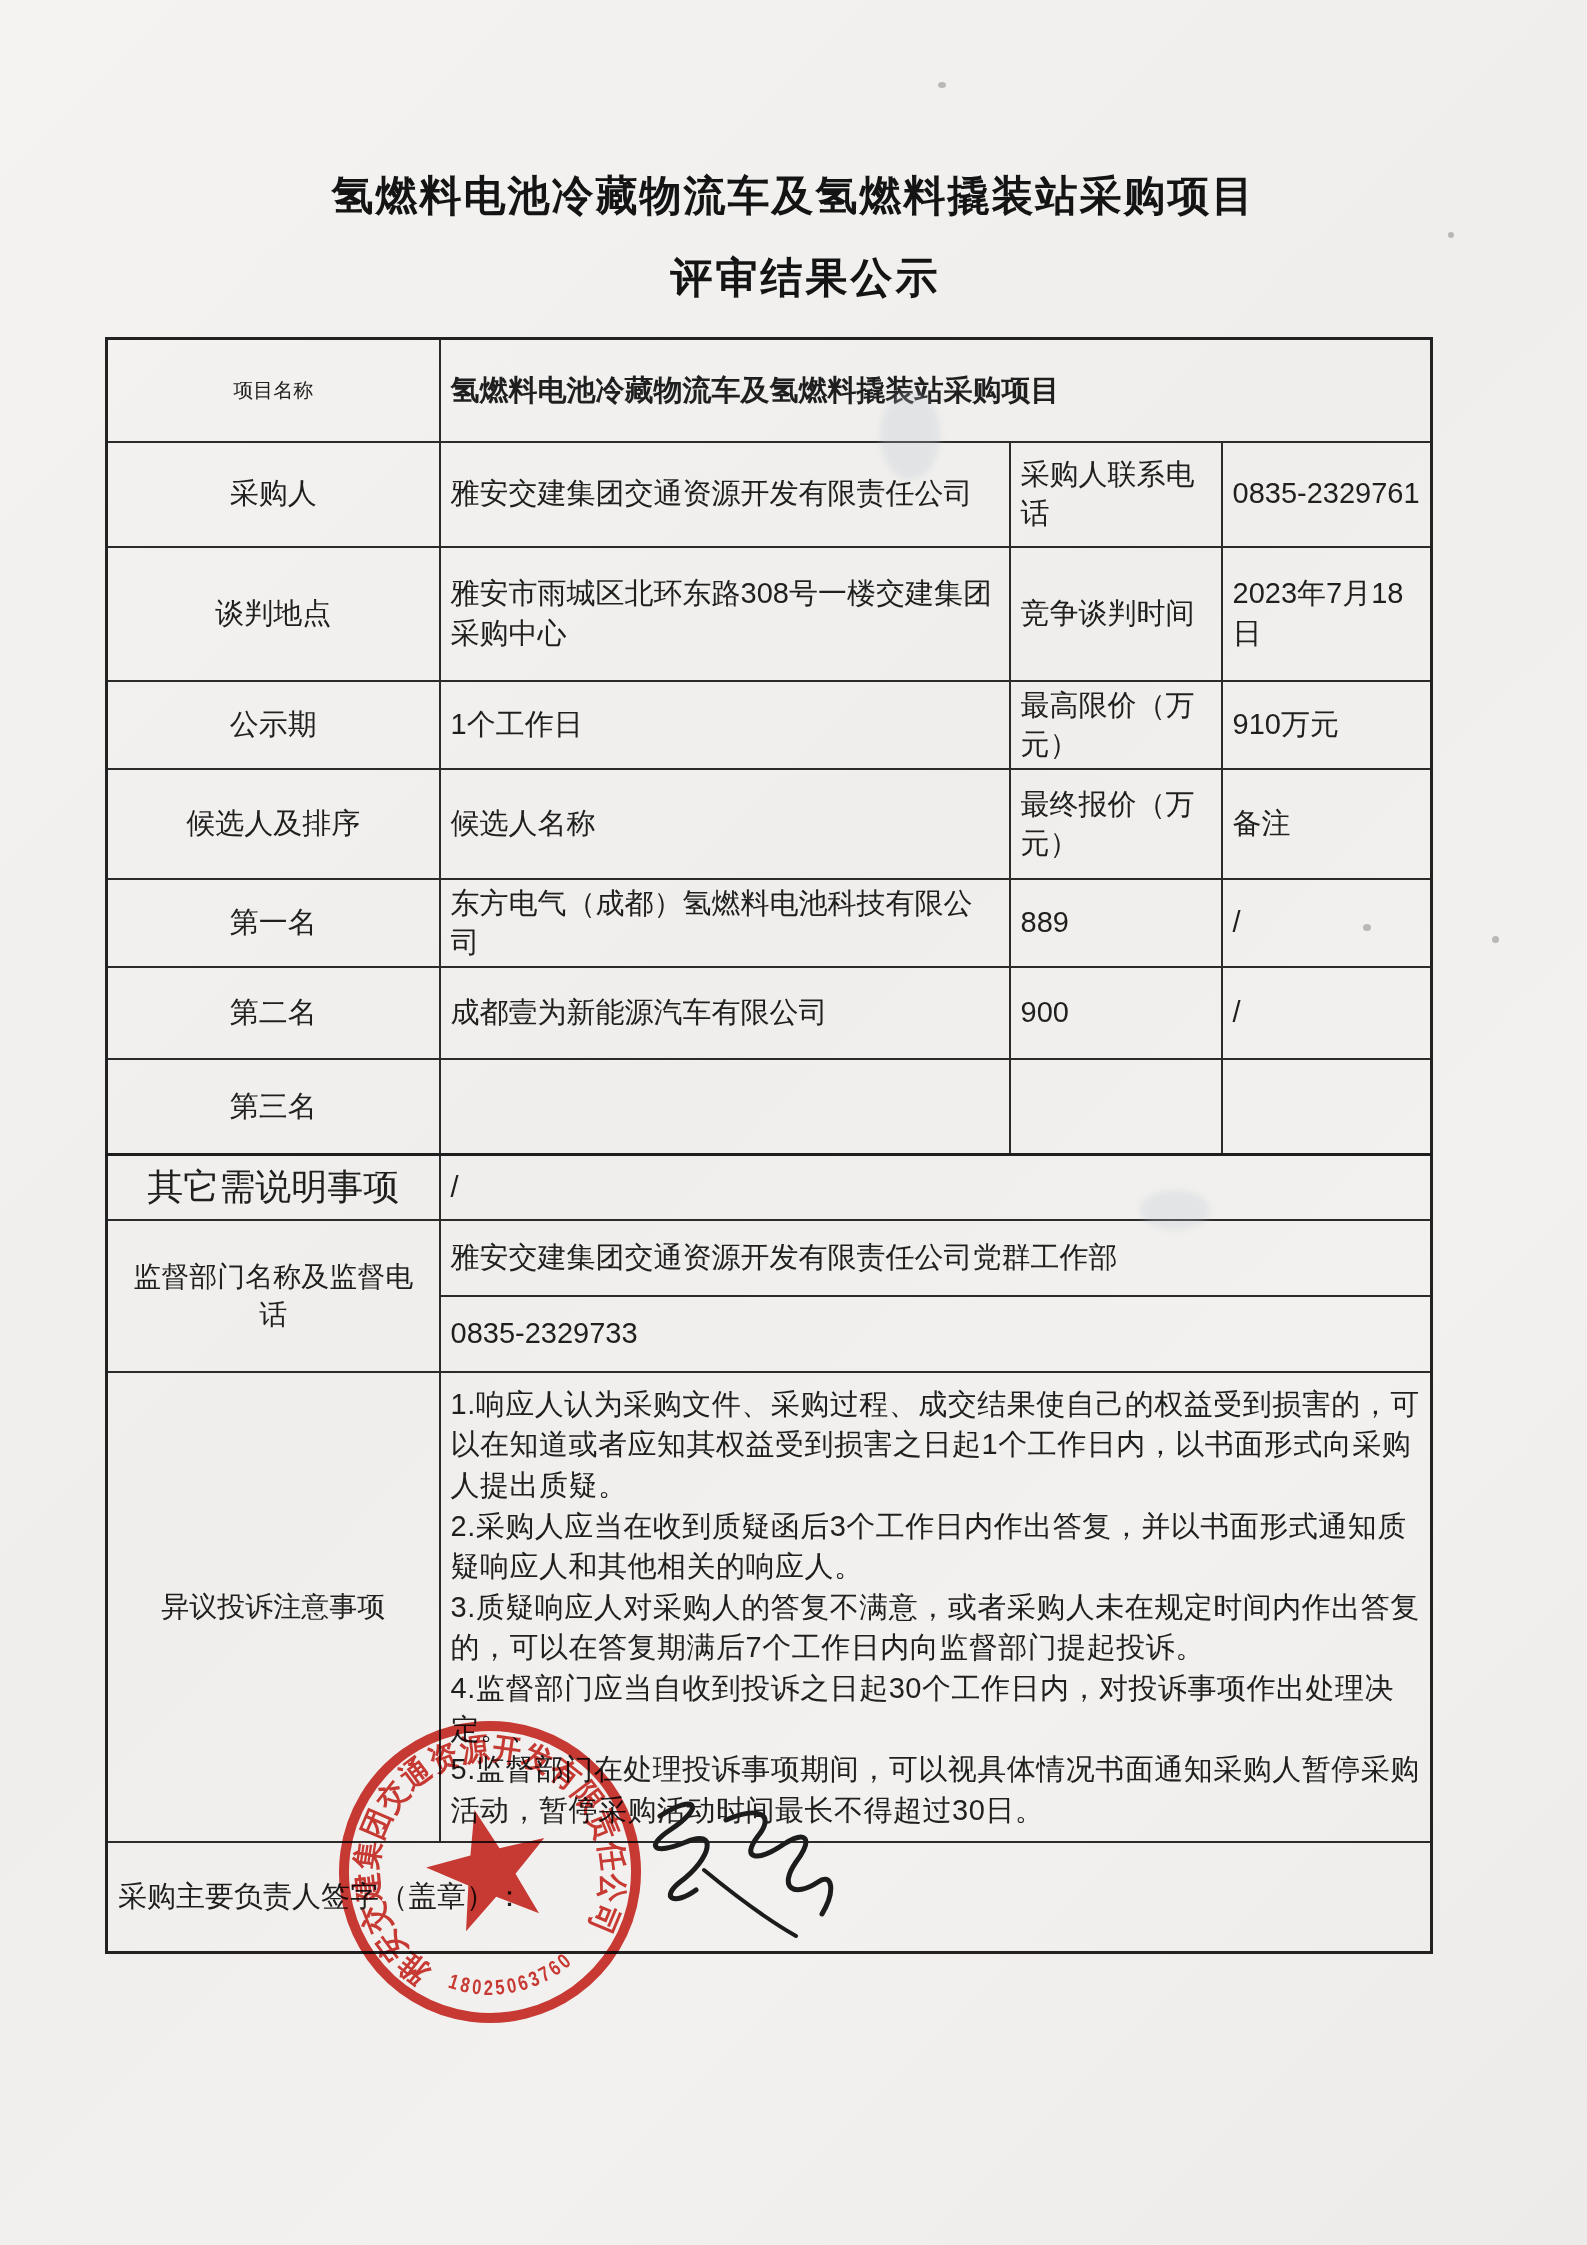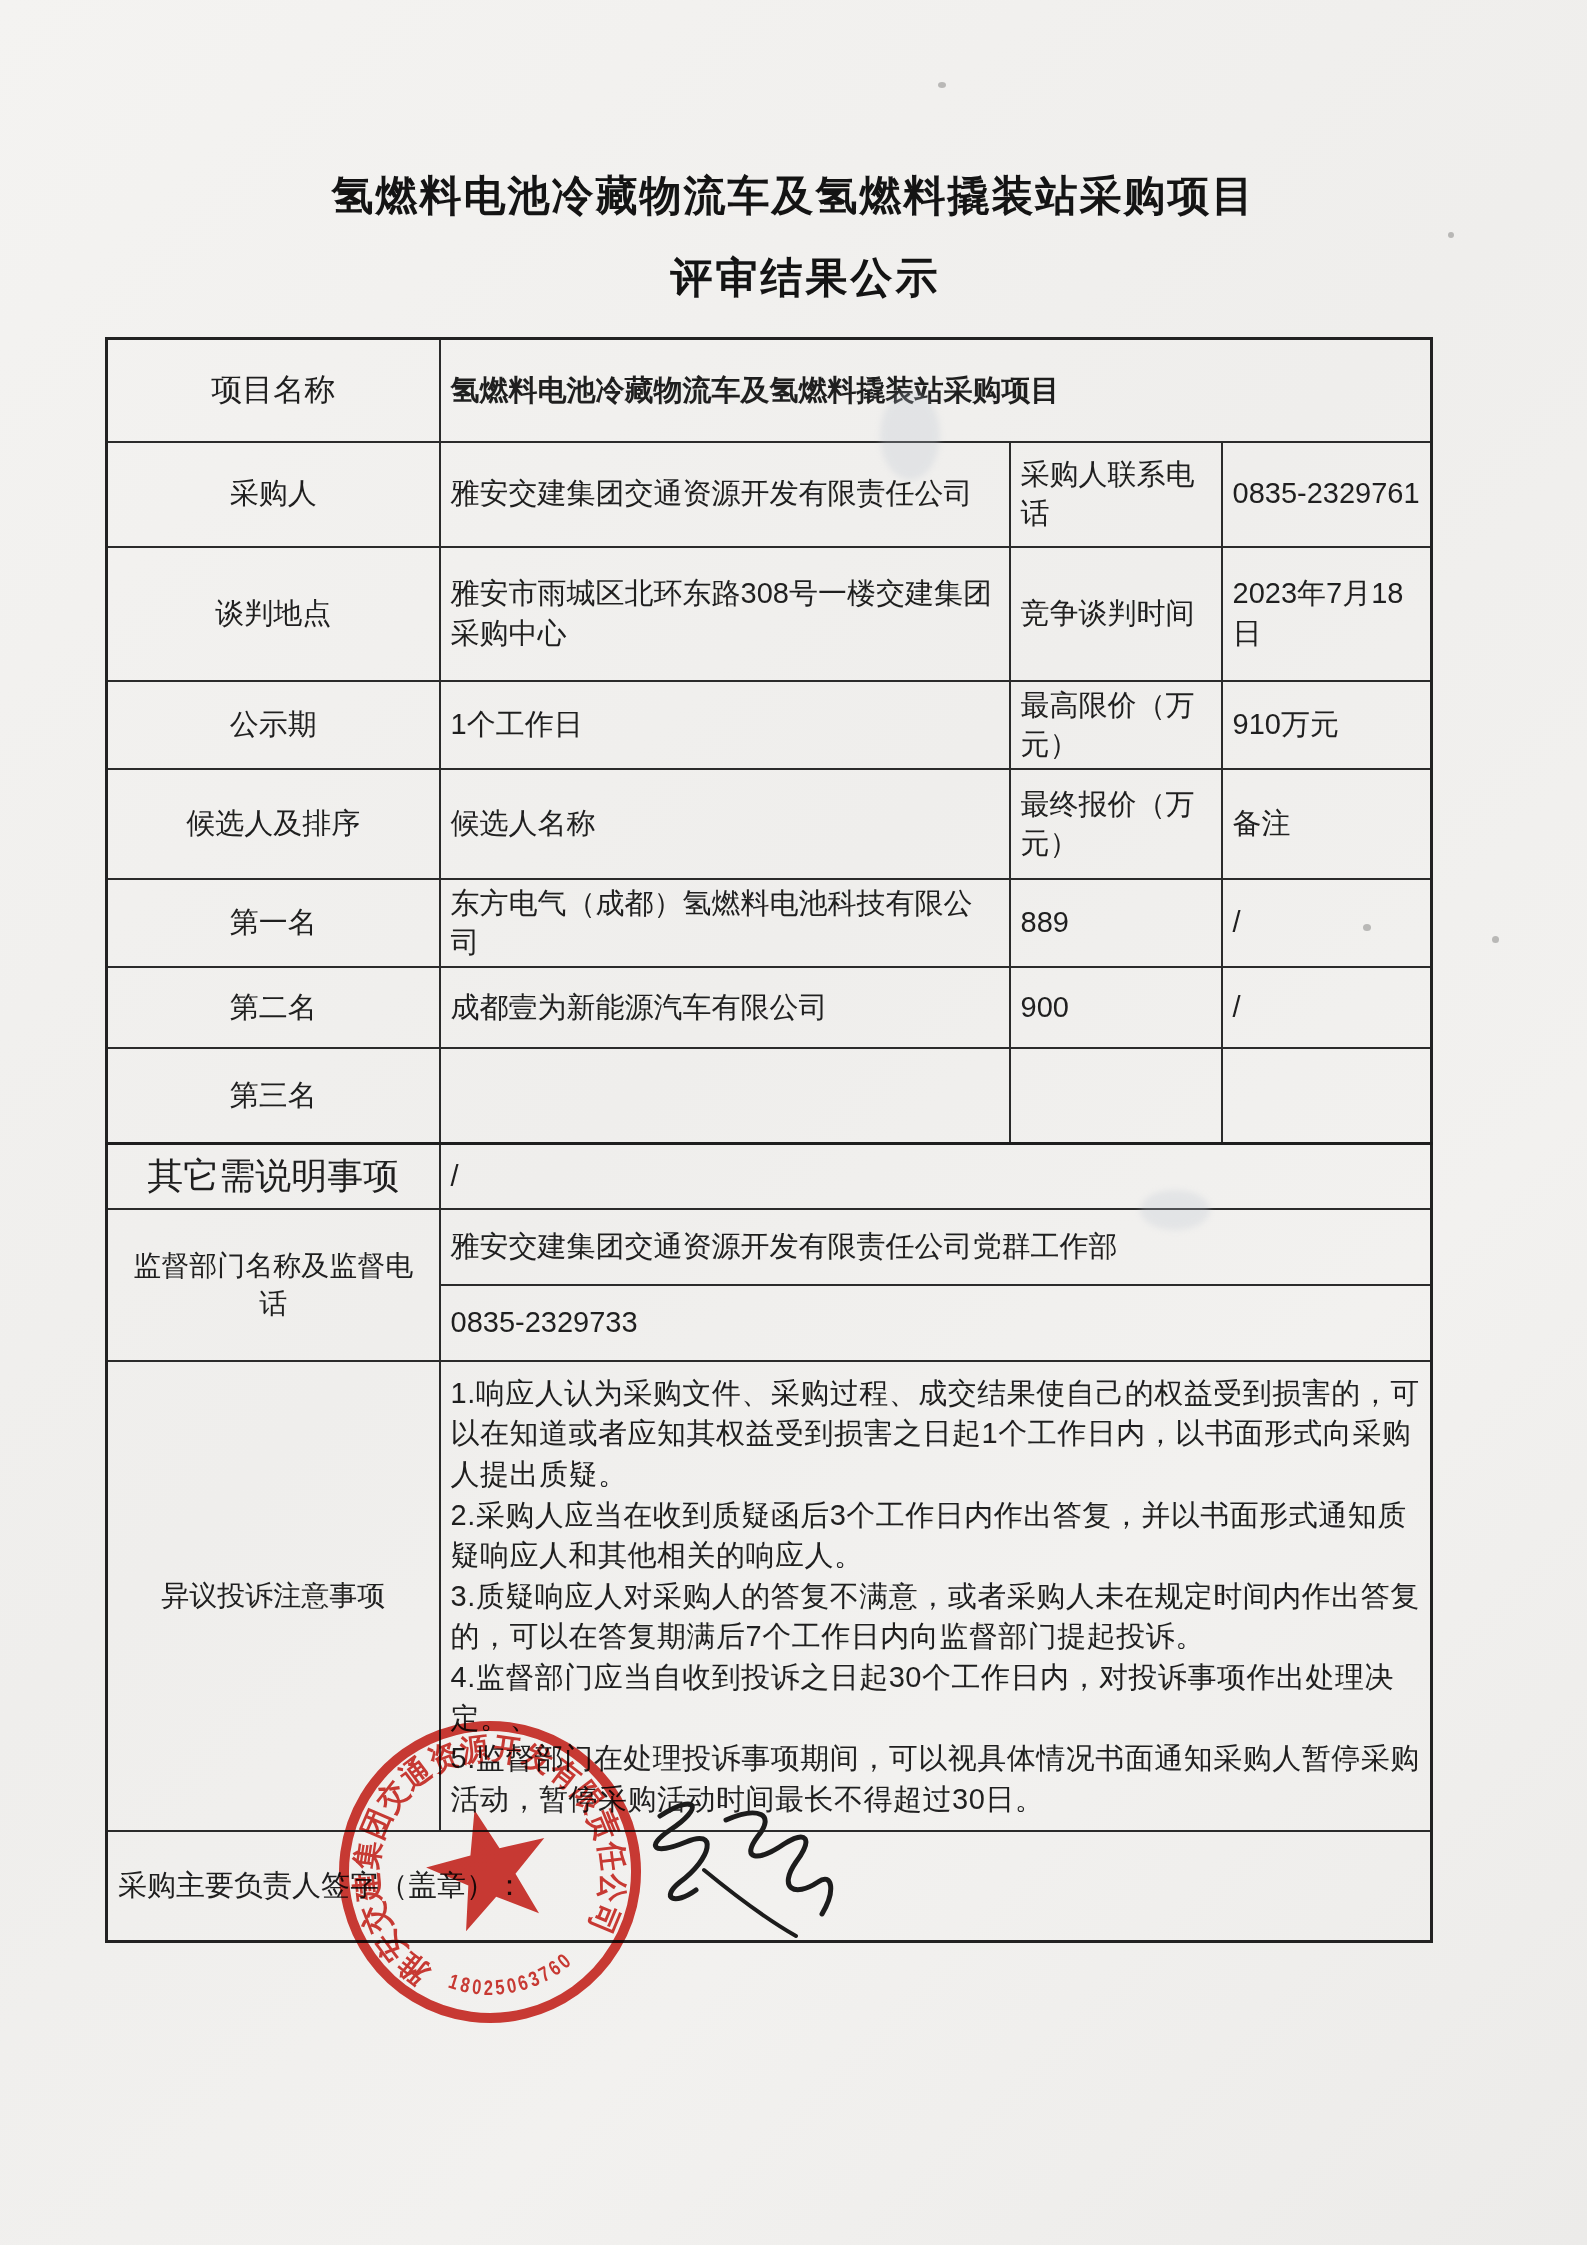--- a/index.html
+++ b/index.html
@@ -77,21 +77,21 @@
 
   <table class="main">
     <colgroup>
       <col style="width:333px">
         <col style="width:570px">
         <col style="width:212px">
         <col style="width:210px">
     </colgroup>
     <tbody>
       <tr style="height:103px">
-        <td class="lbl" style="font-size:31px">项目名称</td>
+        <td class="lbl" style="font-size:20px">项目名称</td>
         <td class="val-left bold" colspan="3">氢燃料电池冷藏物流车及氢燃料撬装站采购项目</td>
       </tr>
       <tr style="height:105px">
         <td class="lbl">采购人</td>
         <td class="val-left">雅安交建集团交通资源开发有限责任公司</td>
         <td class="val-left small-pad">采购人联系电话</td>
         <td class="val-left small-pad">0835-2329761</td>
       </tr>
       <tr style="height:134px">
         <td class="lbl">谈判地点</td>
@@ -110,21 +110,21 @@
         <td class="val-center">候选人名称</td>
         <td class="val-left small-pad">最终报价（万元）</td>
         <td class="val-center">备注</td>
       </tr>
       <tr style="height:87px">
         <td class="lbl">第一名</td>
         <td class="val-center">东方电气（成都）氢燃料电池科技有限公司</td>
         <td class="val-center">889</td>
         <td class="val-center">/</td>
       </tr>
-      <tr style="height:81px">
+      <tr style="height:92px">
         <td class="lbl">第二名</td>
         <td class="val-center">成都壹为新能源汽车有限公司</td>
         <td class="val-center">900</td>
         <td class="val-center">/</td>
       </tr>
       <tr style="height:95px">
         <td class="lbl">第三名</td>
         <td class="val-center"></td>
         <td class="val-center"></td>
         <td class="val-center"></td>

